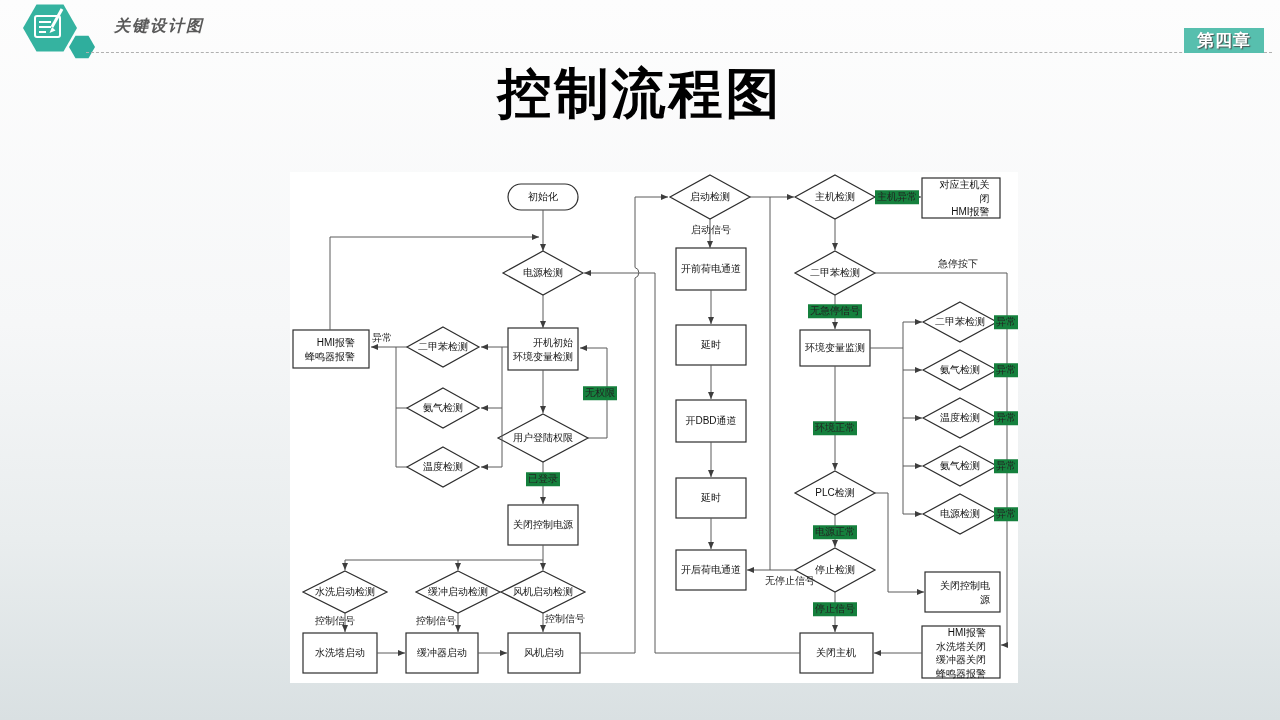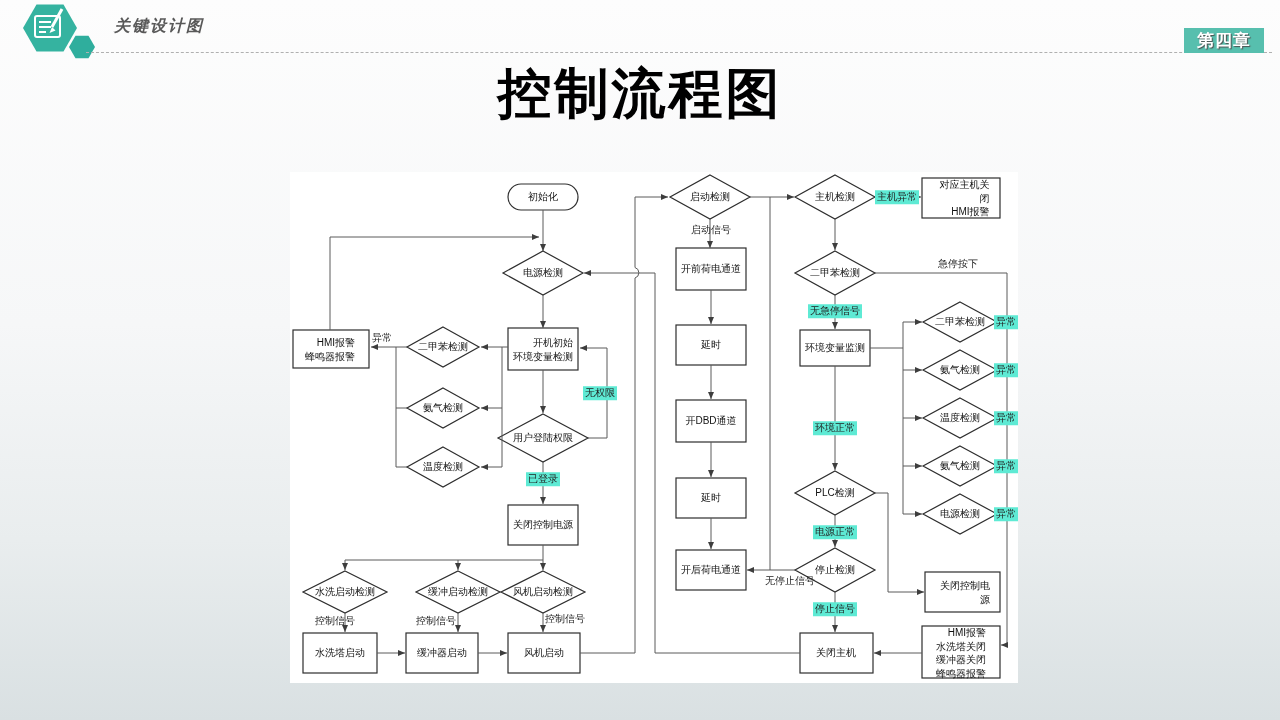--- a/index.html
+++ b/index.html
@@ -35,21 +35,21 @@
   }
   
   .flowchart{ position:absolute; left:290px; top:172px; width:728px; height:511px; background:#fff; }
   .flowchart svg{ position:absolute; left:0; top:0; }
   .fc-title{ position:absolute; left:45px; top:11px; font-size:20px; font-weight:bold; color:#111; letter-spacing:1px; }
   .fc-node,.fc-edge{
     position:absolute; transform:translate(-50%,-50%); text-align:right;
     font-size:10px; line-height:1.35; color:#111; white-space:pre-line;
   }
   .fc-edge{ color:#222; white-space:nowrap; }
-  .bgw{ background:#5eead4; padding:0 2px; }
+  .bgw{ background:#15803d; padding:0 2px; }
   .shape{ fill:#fff; stroke:#2e2e2e; stroke-width:1.2; }
   .conn{ fill:none; stroke:#5a5a5a; stroke-width:1; }
 </style>
 </head>
 <body>
 
 <div class="slide">
 
   <div class="logo">
     <svg width="100" height="64" viewBox="0 0 100 64">

